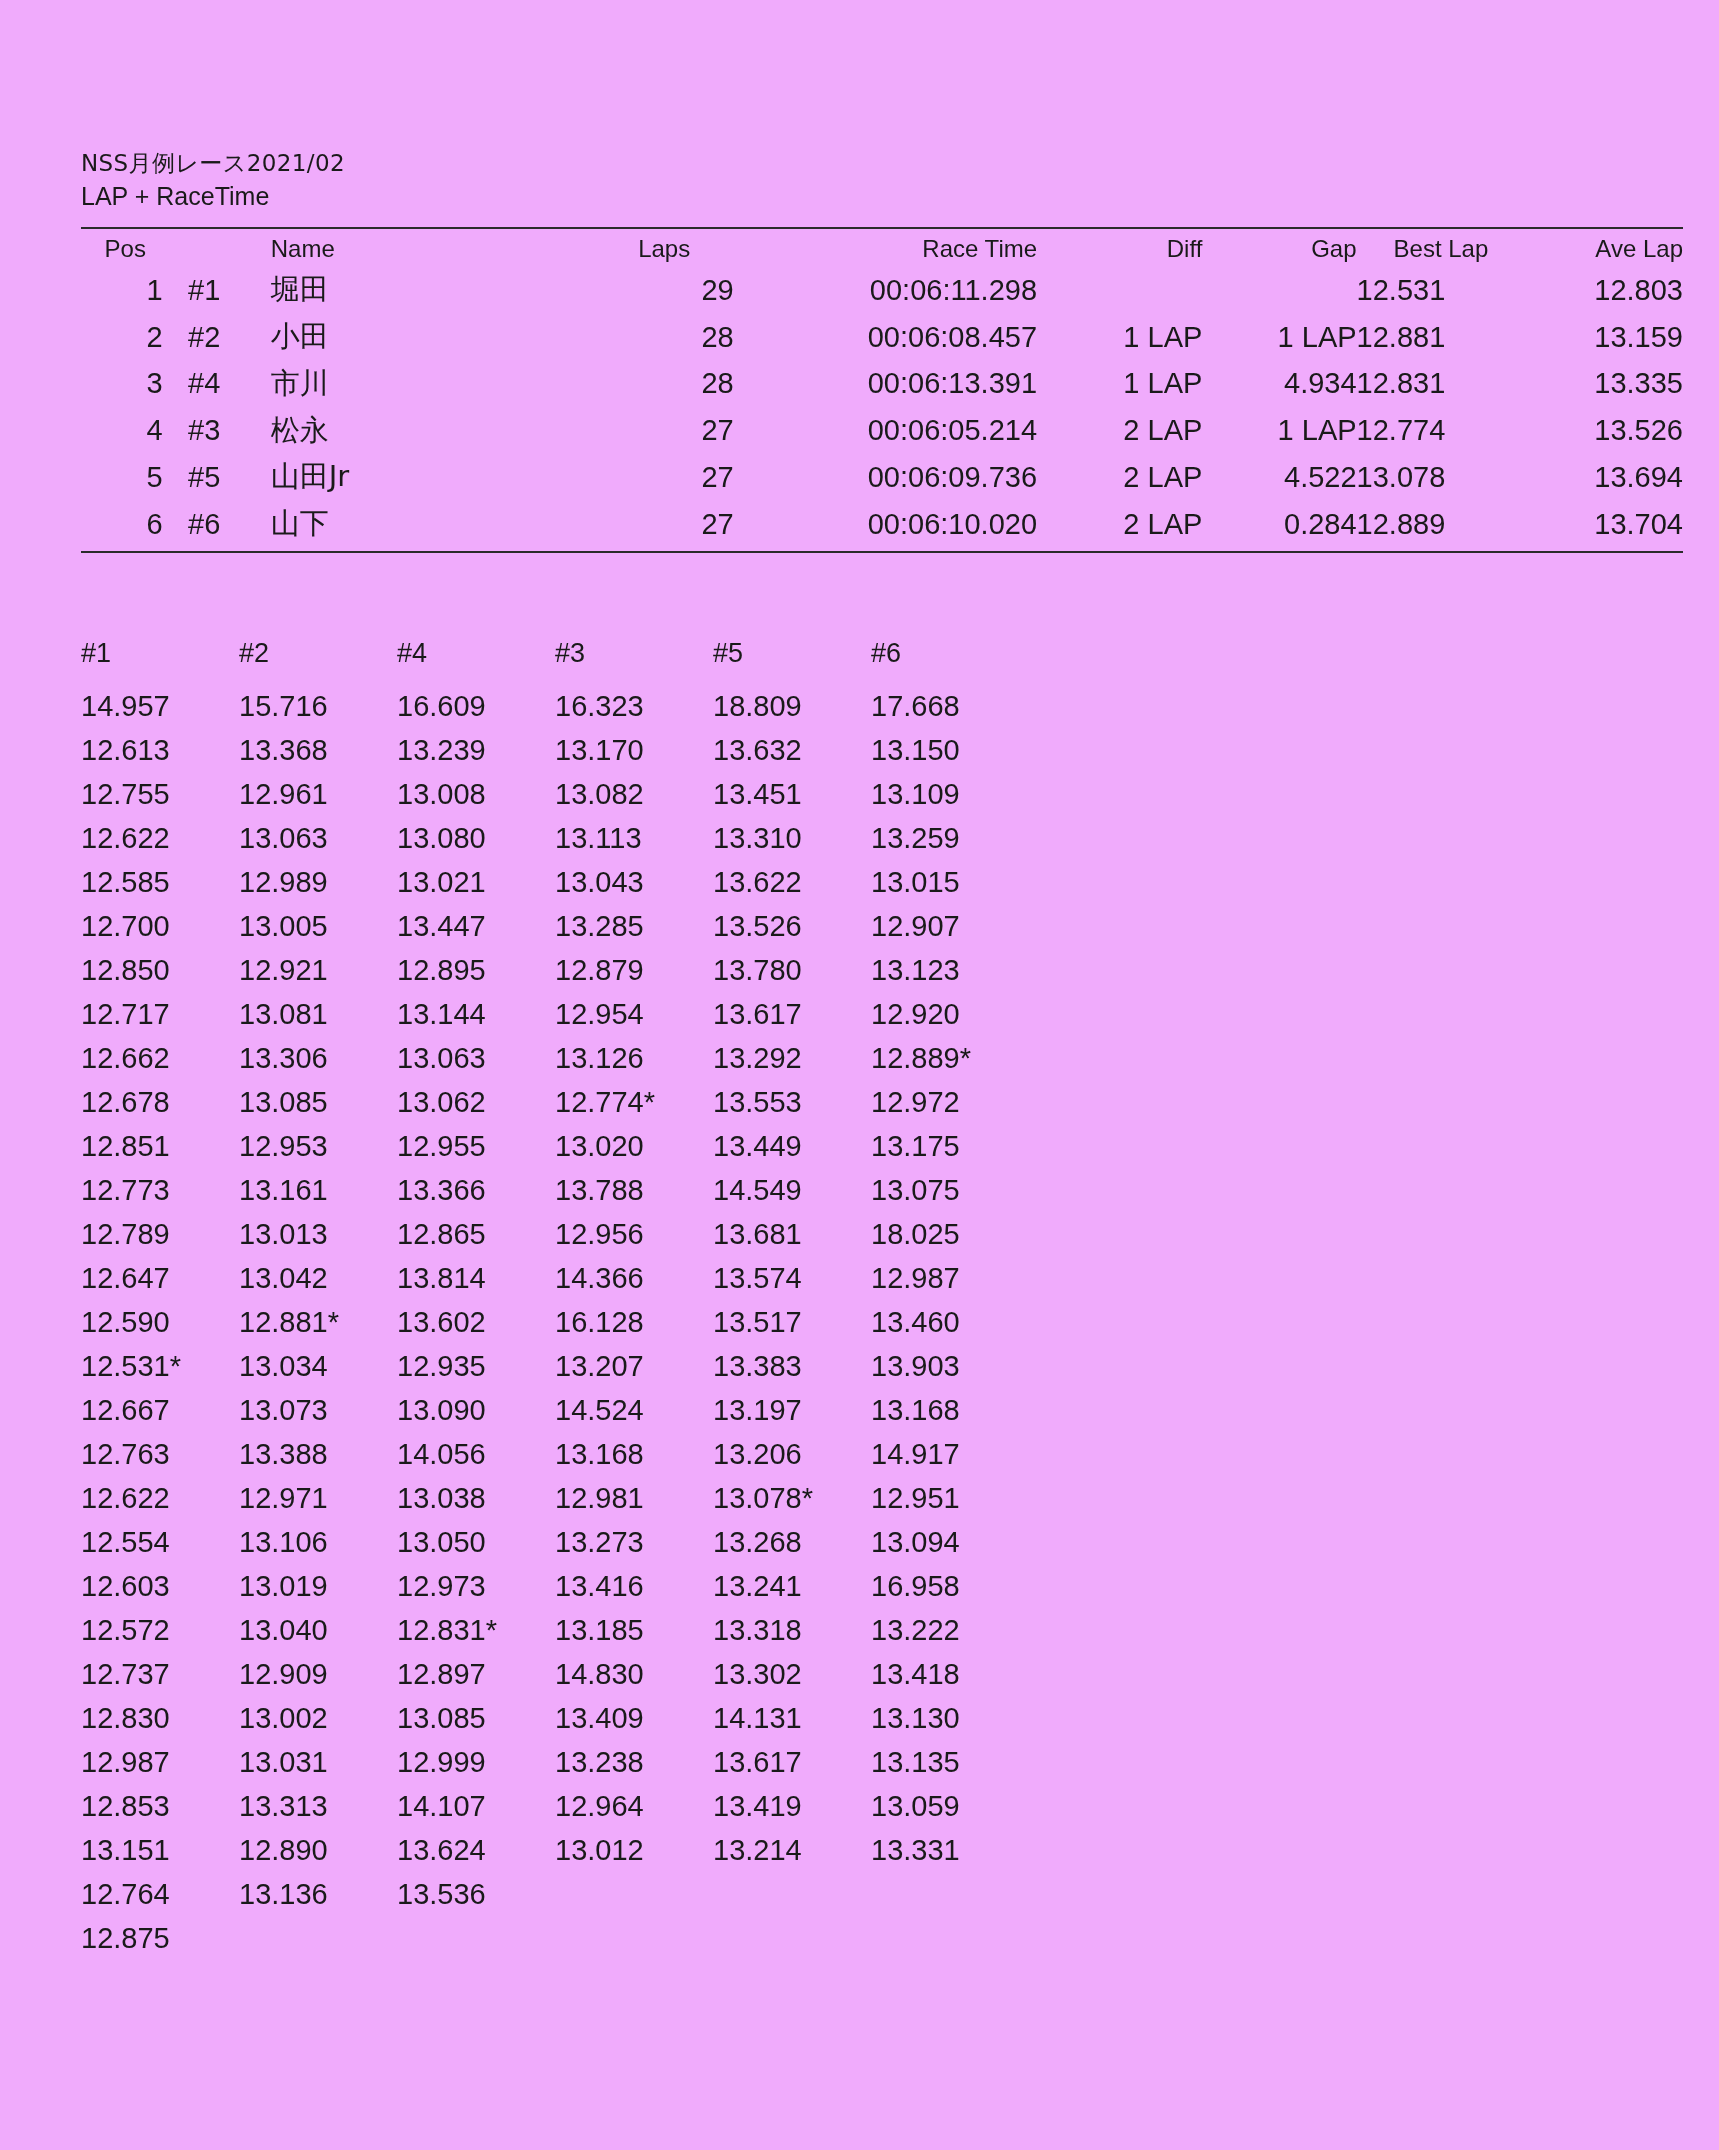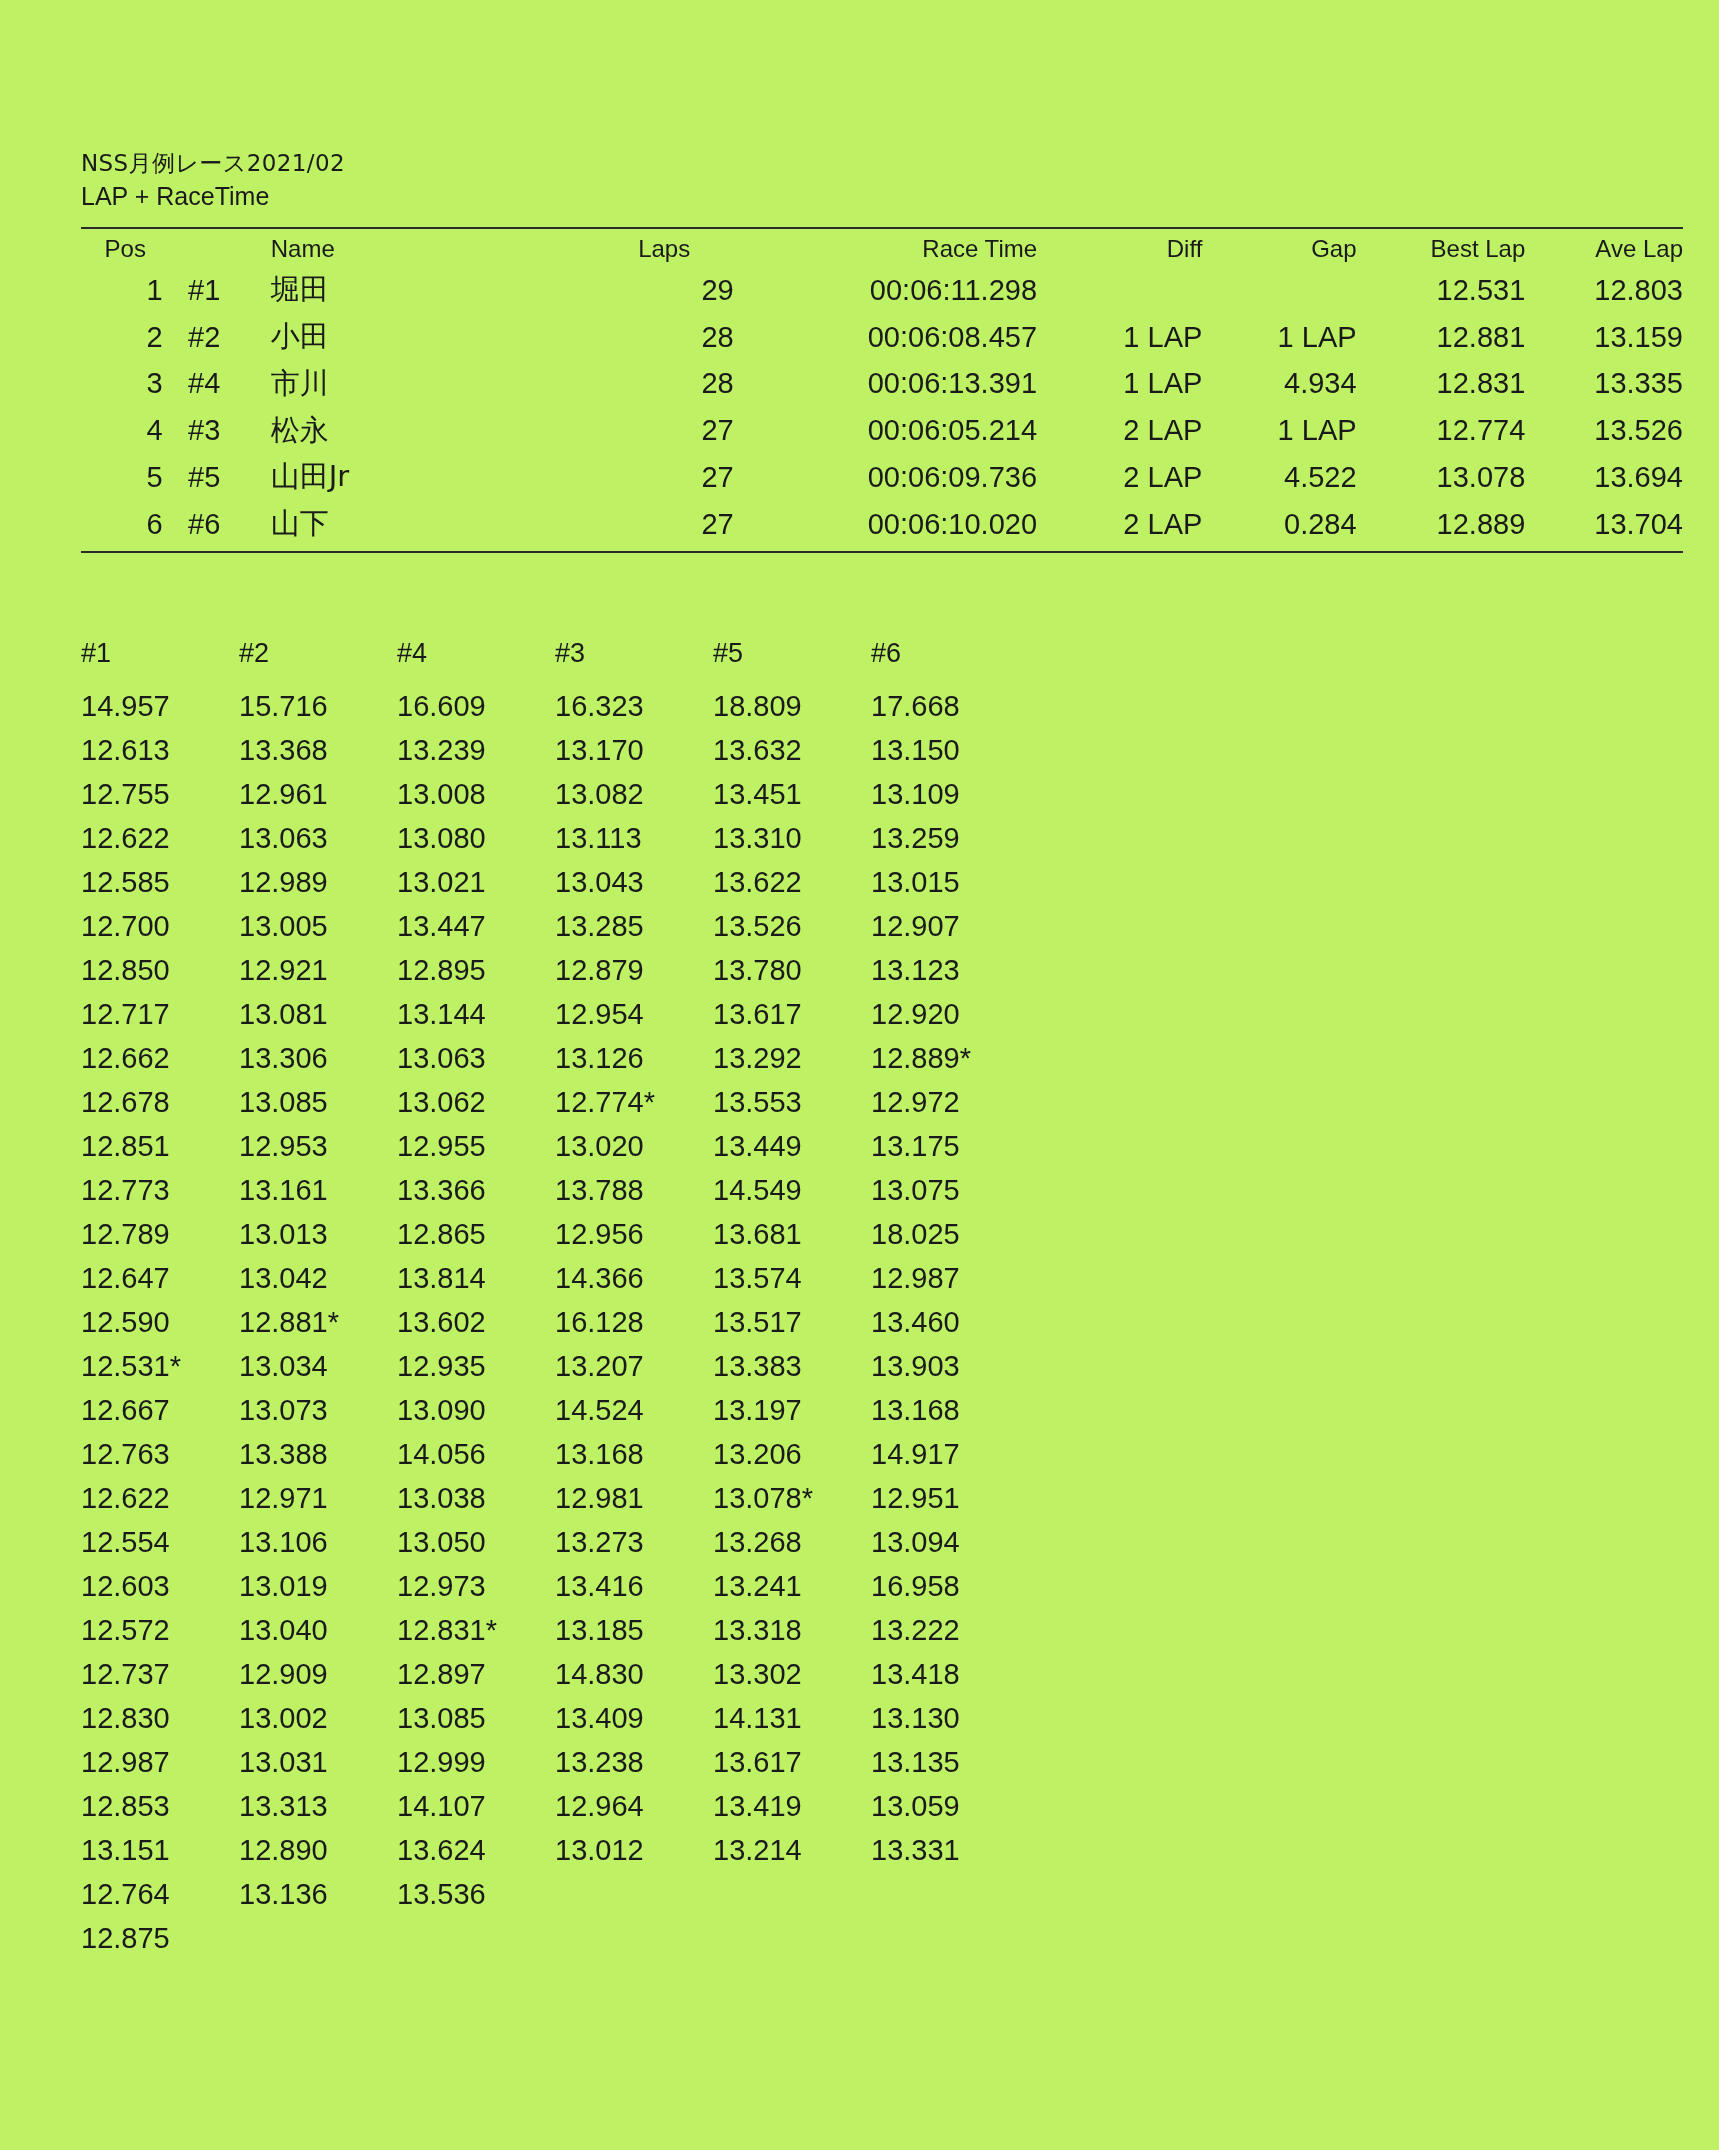--- a/index.html
+++ b/index.html
@@ -13,21 +13,21 @@
     font-family: "Liberation Sans", sans-serif;
     color: #111111;
     position: relative;
     overflow: hidden;
   }
   .page {
     position: absolute;
     left: 0; top: 0;
     width: 1720px;
     height: 2150px;
-    background: #bef264;
+    background: #f0abfc;
   }
   .sheet {
     position: absolute;
     left: 81px;
     top: 148px;
     width: 1602px;
   }
 
   
   .event-line {
@@ -81,21 +81,21 @@
     padding: 3.4px 0;
     white-space: nowrap;
   }
   .c-pos   { width: 93px; text-align: right; padding-right: 25.4px !important; }
   .c-car   { width: 110px; text-align: left; }
   .c-name  { width: 449px; text-align: left; }
   .c-laps  { width: 186px; text-align: right; padding-right: 24px !important; }
   .c-time  { width: 339px; text-align: right; }
   .c-diff  { width: 212px; text-align: right; }
   .c-gap   { width: 195px; text-align: right; }
-  .c-best  { width: 212px; text-align: right; }
+  .c-best  { width: 212px; }
   .c-ave   { width: 195px; text-align: right; }
 
   th.c-pos  { text-align: center; padding-left: 6.8px !important; }
   th.c-name { padding-left: 1.7px; }
   th.c-laps { text-align: center; padding-left: 5.1px !important; }
 
   .jp { font-family: "DejaVu Sans", "Liberation Sans", sans-serif; }
 
   
   .laps {

